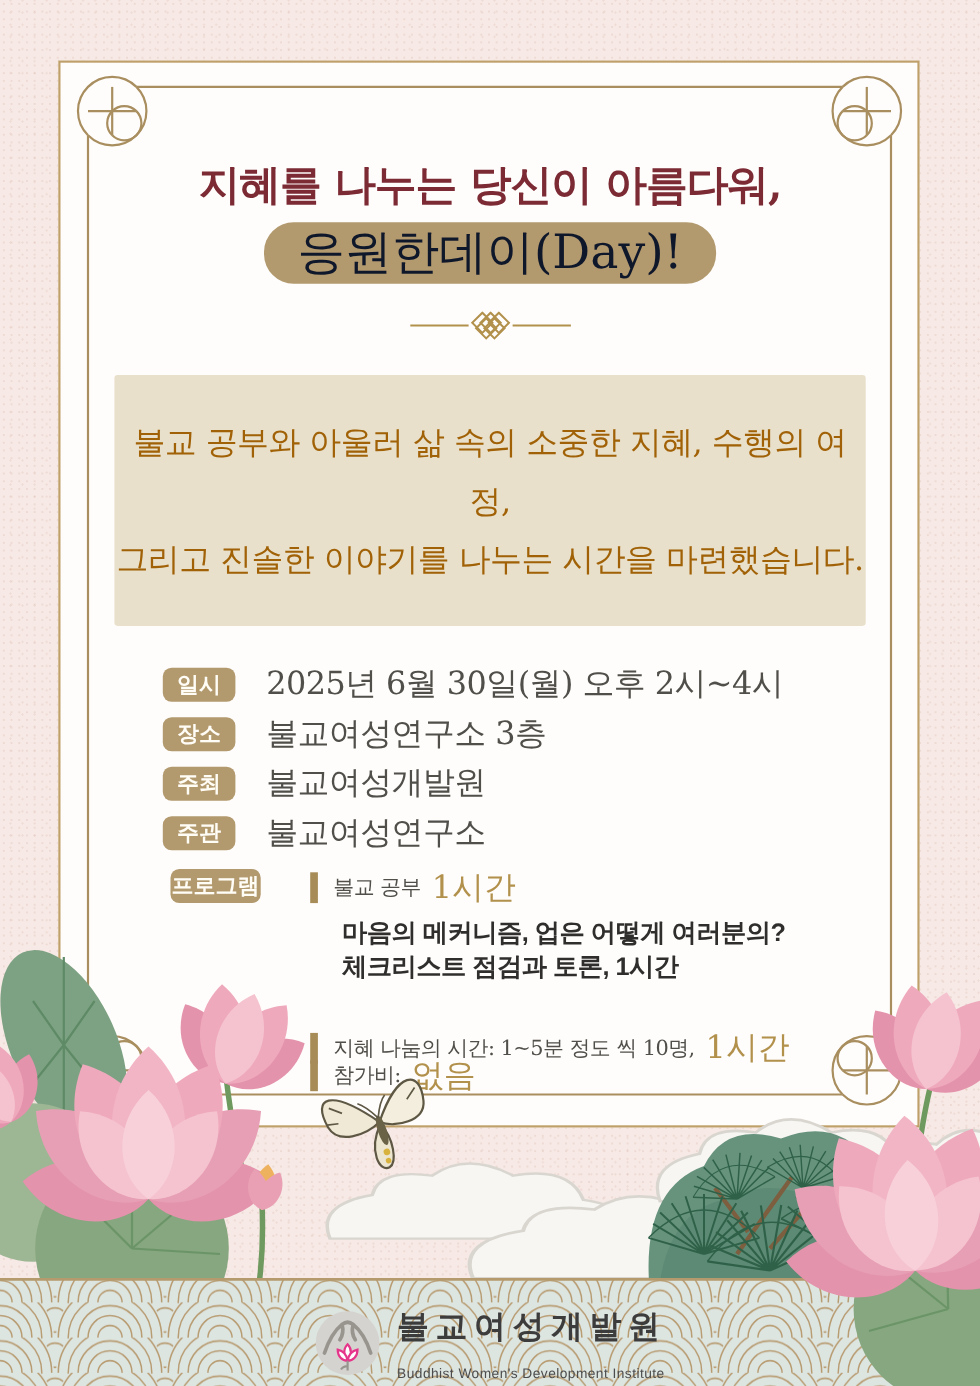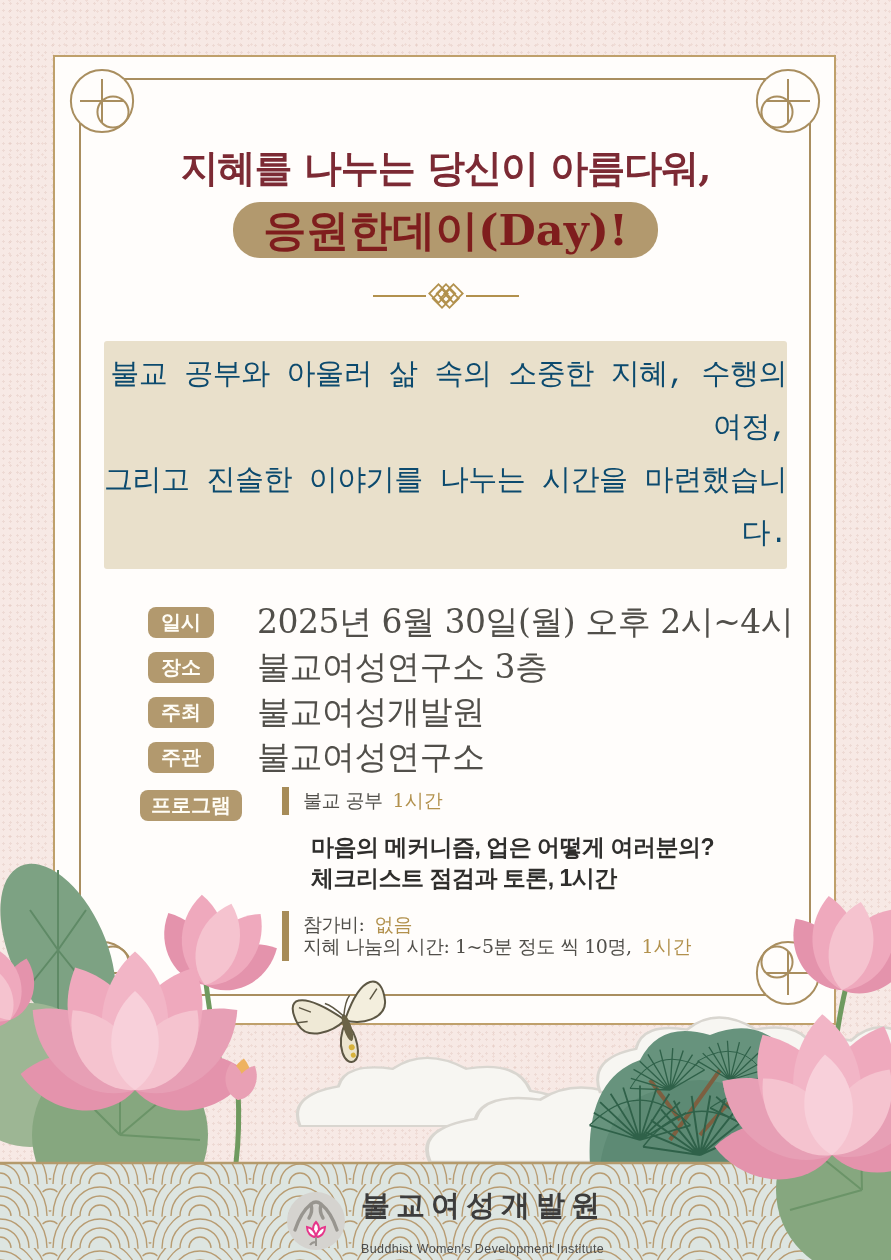--- a/index.html
+++ b/index.html
@@ -29,44 +29,44 @@
   }
   .frame-svg,.bottom-svg{position:absolute;left:0;top:0;width:891px;height:1260px;pointer-events:none;}
   .frame-svg{z-index:2;}
   .content{position:absolute;inset:0;z-index:3;}
   .title1{
     position:absolute;top:143px;left:0;width:100%;text-align:center;
     font-size:38px;font-weight:bold;color:var(--red);letter-spacing:-1px;
   }
   .t2row{position:absolute;top:202px;left:0;width:100%;text-align:center;}
   .t2badge{
-    display:inline-block;background:var(--gold);color:#7f1d1d;
-    font-size:43px;line-height:56px;padding:0 30px;letter-spacing:0px;font-weight:bold;border-radius:27px;
+    display:inline-block;background:var(--gold);color:#0f172a;
+    font-size:43px;line-height:56px;padding:0 30px;letter-spacing:0px;font-weight:normal;border-radius:27px;
   }
   .divider{position:absolute;top:283px;left:0;width:100%;display:flex;justify-content:center;}
   .intro-box{
     position:absolute;top:341px;left:104px;width:683px;height:228px;
     background:#e9e0cb;border-radius:3px;
     display:flex;flex-direction:column;justify-content:center;
-    text-align:right;color:#0c4a6e;font-size:29px;line-height:53px;letter-spacing:-0.5px;font-family:Liberation Mono, monospace;
+    text-align:center;color:#a16207;font-size:29px;line-height:53px;letter-spacing:-0.5px;
   }
   .details{position:absolute;top:606px;left:148px;}
   .detail-row{display:flex;align-items:center;height:32px;margin-bottom:13px;}
   .badge{
     background:var(--gold);color:#fffdf6;border-radius:8px;
     font-size:20px;font-weight:bold;line-height:31px;height:31px;
-    min-width:66px;padding:0 11px;text-align:center;
-  }
-  .detail-value{margin-left:43px;font-size:33px;color:var(--ink);letter-spacing:-0.5px;}
-  .prog-badge{position:absolute;top:790px;left:140px;text-align:right;}
+    min-width:66px;padding:0 1px;text-align:center;
+  }
+  .detail-value{margin-left:28px;font-size:29px;color:var(--ink);letter-spacing:-0.5px;}
+  .prog-badge{position:absolute;top:790px;left:155px;text-align:right;}
   .prog-row{position:absolute;display:flex;align-items:center;left:282px;}
   .prog-row .bar{width:7px;height:28px;background:#a78c58;margin-right:14px;}
   .prog-text{font-size:19px;color:var(--ink);letter-spacing:-0.5px;white-space:nowrap;}
-  .prog-accent{color:var(--accent);margin-left:10px;white-space:nowrap;font-size:19px;}
-  .row1{top:787px;} .row2{top:933px;} .row3{top:911px;align-items:center;}
+  .prog-accent{color:var(--accent);margin-left:10px;white-space:nowrap;font-size:29px;}
+  .row1{top:787px;} .row2{top:933px;} .row3{top:958px;align-items:center;}
   .prog-sub{
     position:absolute;top:832px;left:311px;
     font-family:var(--sans);font-weight:bold;font-size:23px;line-height:31px;
     color:#2f2e2c;letter-spacing:-0.5px;
   }
   .bottom-svg{z-index:5;}
   .logo{
     position:absolute;left:0;top:1186px;width:100%;z-index:6;
     display:flex;justify-content:center;align-items:center;gap:14px;
   }

